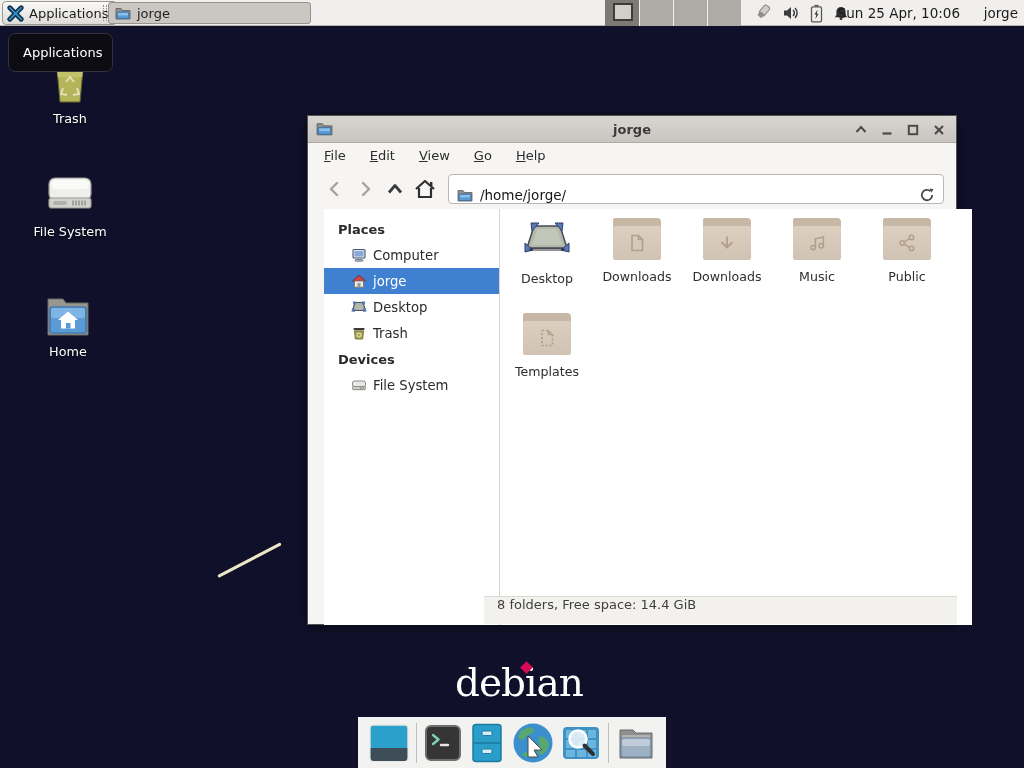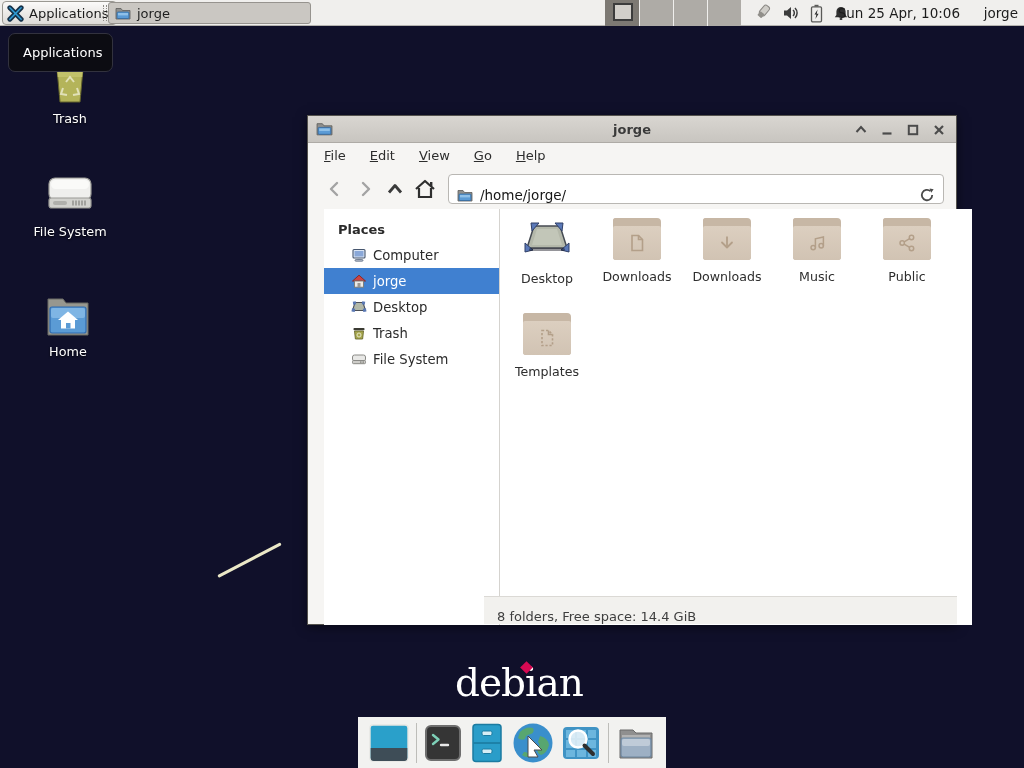--- a/index.html
+++ b/index.html
@@ -64,21 +64,21 @@
   .path-field .addr { flex:1; font-size:13.5px; color:#161616; }
   .win-body { position:absolute; left:16px; top:93px; width:100%; height:416px; display:flex; background:#fff; }
   .sidebar { width:176px; height:100%; background:#fff; border-right:1px solid #d5d3cf; padding-top:7px; }
   .side-header { height:26px; display:flex; align-items:center; padding-left:14px; font-size:13px; font-weight:bold; color:#2b2b2b; }
   .side-row { height:26px; display:flex; align-items:center; gap:6px; padding-left:27px; font-size:13.2px; color:#2b2b2b; }
   .side-row.selected { background:#4080d0; color:#fff; }
   .file-area { flex:1; height:100%; background:#fff; position:relative; }
   .grid { position:absolute; left:2px; top:5px; width:462px; display:flex; flex-wrap:wrap; }
   .fitem { width:90px; height:95px; display:flex; flex-direction:column; align-items:center; }
   .fitem .flabel { margin-top:5px; font-size:12.6px; color:#2e2e2e; }
-  .statusbar { position:absolute; left:176px; bottom:0; width:473px; height:28px; background:#f2f1ee; border-top:1px solid #dbd9d5; display:flex; align-items:flex-end; padding-left:13px; }
+  .statusbar { position:absolute; left:176px; bottom:0; width:473px; height:28px; background:#f2f1ee; border-top:1px solid #dbd9d5; display:flex; align-items:flex-start; padding-left:13px; }
   .statusbar span { font-size:13px; color:#3f3f3f; }
 
   
   .folder48 { position:relative; width:48px; height:46px; margin-top:4px; }
   .folder48 .back { position:absolute; left:0; top:0; width:48px; height:42px; background:#c7b7a5; border-radius:3px 4px 3px 3px; }
   .folder48 .tab { position:absolute; left:0; top:0; width:20px; height:9px; background:#c7b7a5; border-radius:3px 5px 0 0; }
   .folder48 .front { position:absolute; left:0; top:8px; width:48px; height:34px; background:linear-gradient(#dccfc0,#d1c3b3); border-radius:2px 2px 3px 3px; display:flex; align-items:center; justify-content:center; }
 </style>
 </head>
 <body>
@@ -379,20 +379,21 @@
 
         <div class="side-row">
           <svg width="16" height="16" viewBox="0 0 16 16">
             <rect x="2.5" y="3" width="11" height="2.2" rx="0.8" fill="#3a3a32"></rect>
             <polygon points="3.5,6 12.5,6 11.6,14 4.4,14" fill="#a8a84e" stroke="#6a6a2e" stroke-width="0.9"></polygon>
             <circle cx="8" cy="10" r="2" fill="none" stroke="#e6e6c6" stroke-width="1"></circle>
           </svg>
           <span>Trash</span>
         </div>
 
+        <div class="side-header">Devices</div>
 
         <div class="side-row">
           <svg width="16" height="16" viewBox="0 0 16 16">
             <rect x="1.5" y="4" width="13" height="6" rx="2" fill="#e8e8e6" stroke="#8a8a86" stroke-width="1"></rect>
             <rect x="1.5" y="9.5" width="13" height="3.2" rx="1" fill="#cecdc9" stroke="#8a8a86" stroke-width="1"></rect>
             <line x1="9.5" y1="10.3" x2="9.5" y2="11.9" stroke="#8a8a86" stroke-width="0.9"></line>
             <line x1="11" y1="10.3" x2="11" y2="11.9" stroke="#8a8a86" stroke-width="0.9"></line>
             <line x1="12.5" y1="10.3" x2="12.5" y2="11.9" stroke="#8a8a86" stroke-width="0.9"></line>
           </svg>
           <span>File System</span>

